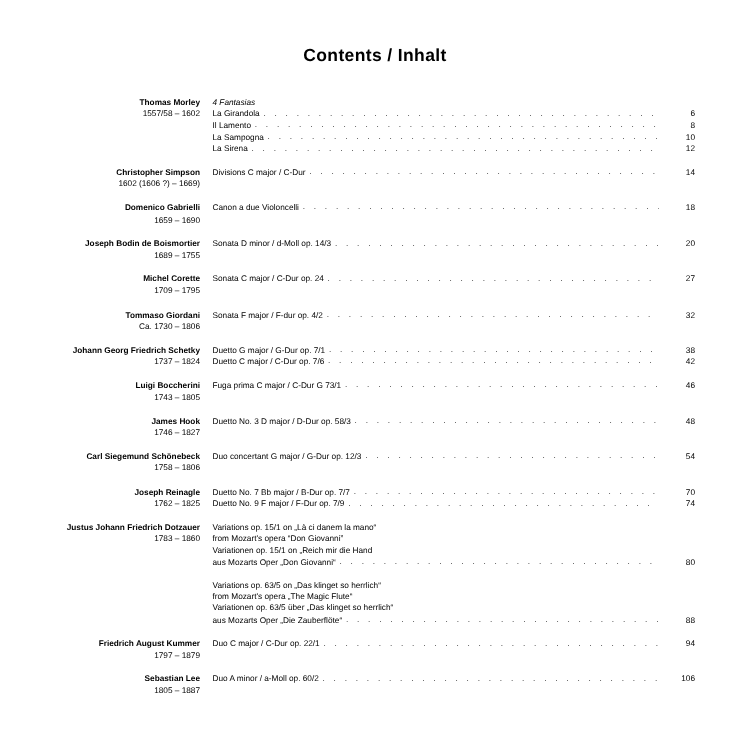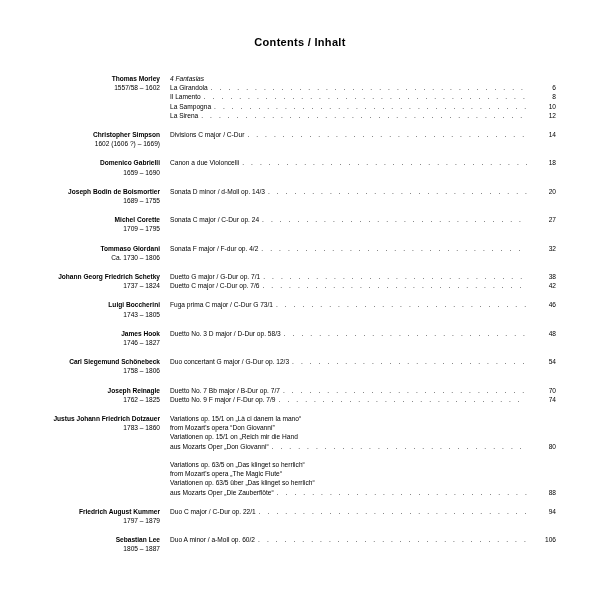--- a/index.html
+++ b/index.html
@@ -16,21 +16,21 @@
   }
   .page {
     position: relative;
     width: 600px;
     height: 600px;
     box-sizing: border-box;
     padding: 0;
   }
   .page-title {
     text-align: center;
-    font-size: 11px;
+    font-size: 14px;
     font-weight: bold;
     letter-spacing: 0.3px;
     margin-top: 36px;
     margin-bottom: 26px;
   }
   .toc {
     margin: 0 auto;
     width: 512px;
   }
   .entry {

